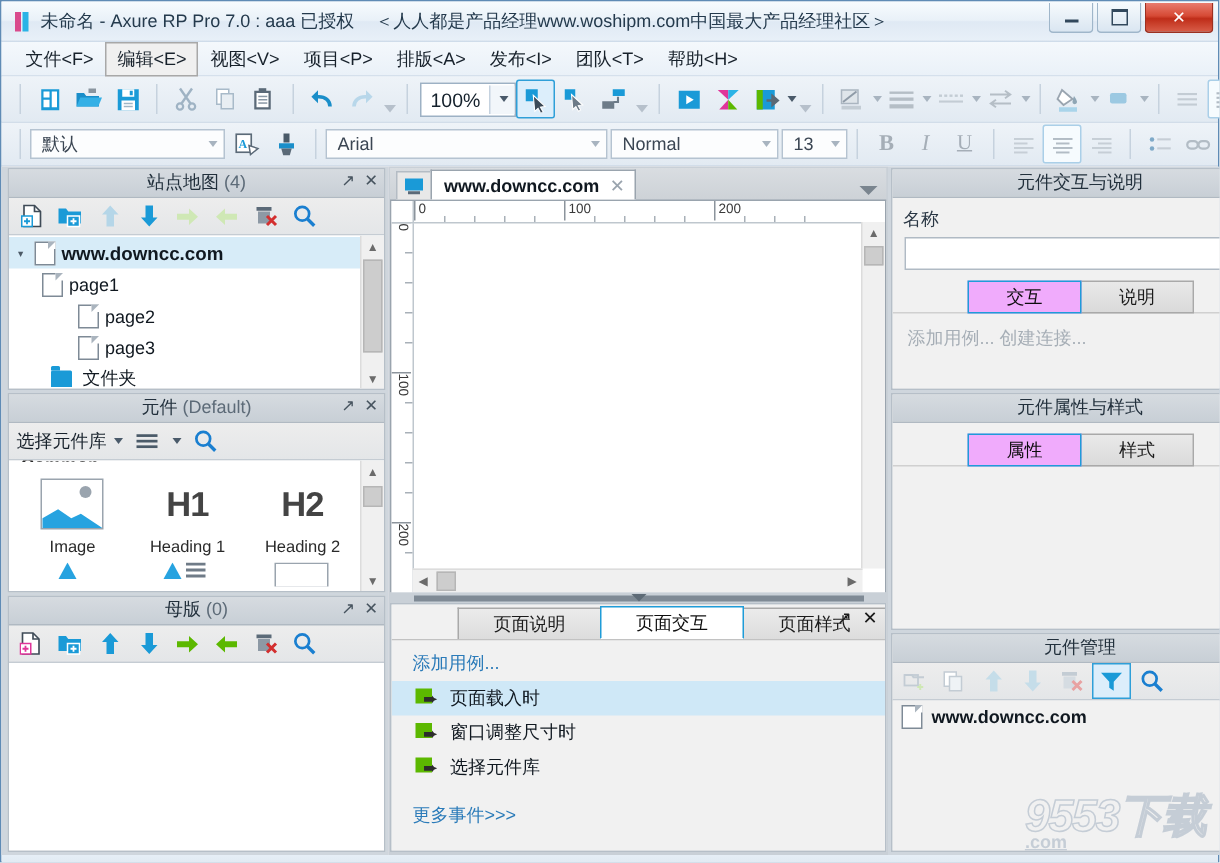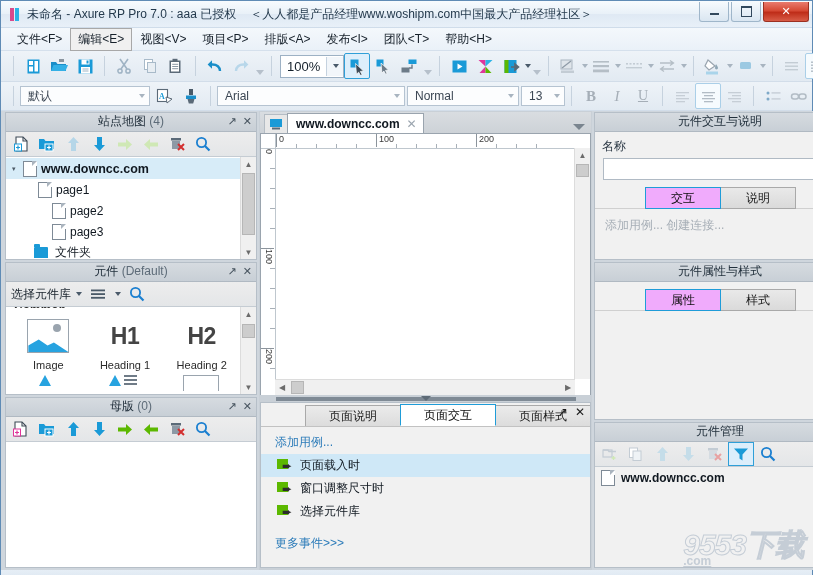--- a/index.html
+++ b/index.html
@@ -575,21 +575,21 @@
               </svg>
           </span>
         </div>
         <div class="panel-body">
           <div class="tree" style="margin-right:16px">
             <div class="tnode root sel">
               <span class="tri">▾</span>
               <span class="fileico"></span>
               <span class="nm">www.downcc.com</span>
             </div>
-            <div class="tnode" style="padding-left:32px">
+            <div class="tnode" style="padding-left:22px">
               <span class="fileico"></span>
               <span class="nm">page1</span>
             </div>
             <div class="tnode" style="padding-left:46px">
               <span class="fileico"></span>
               <span class="nm">page2</span>
             </div>
             <div class="tnode" style="padding-left:46px">
               <span class="fileico"></span>
               <span class="nm">page3</span>

